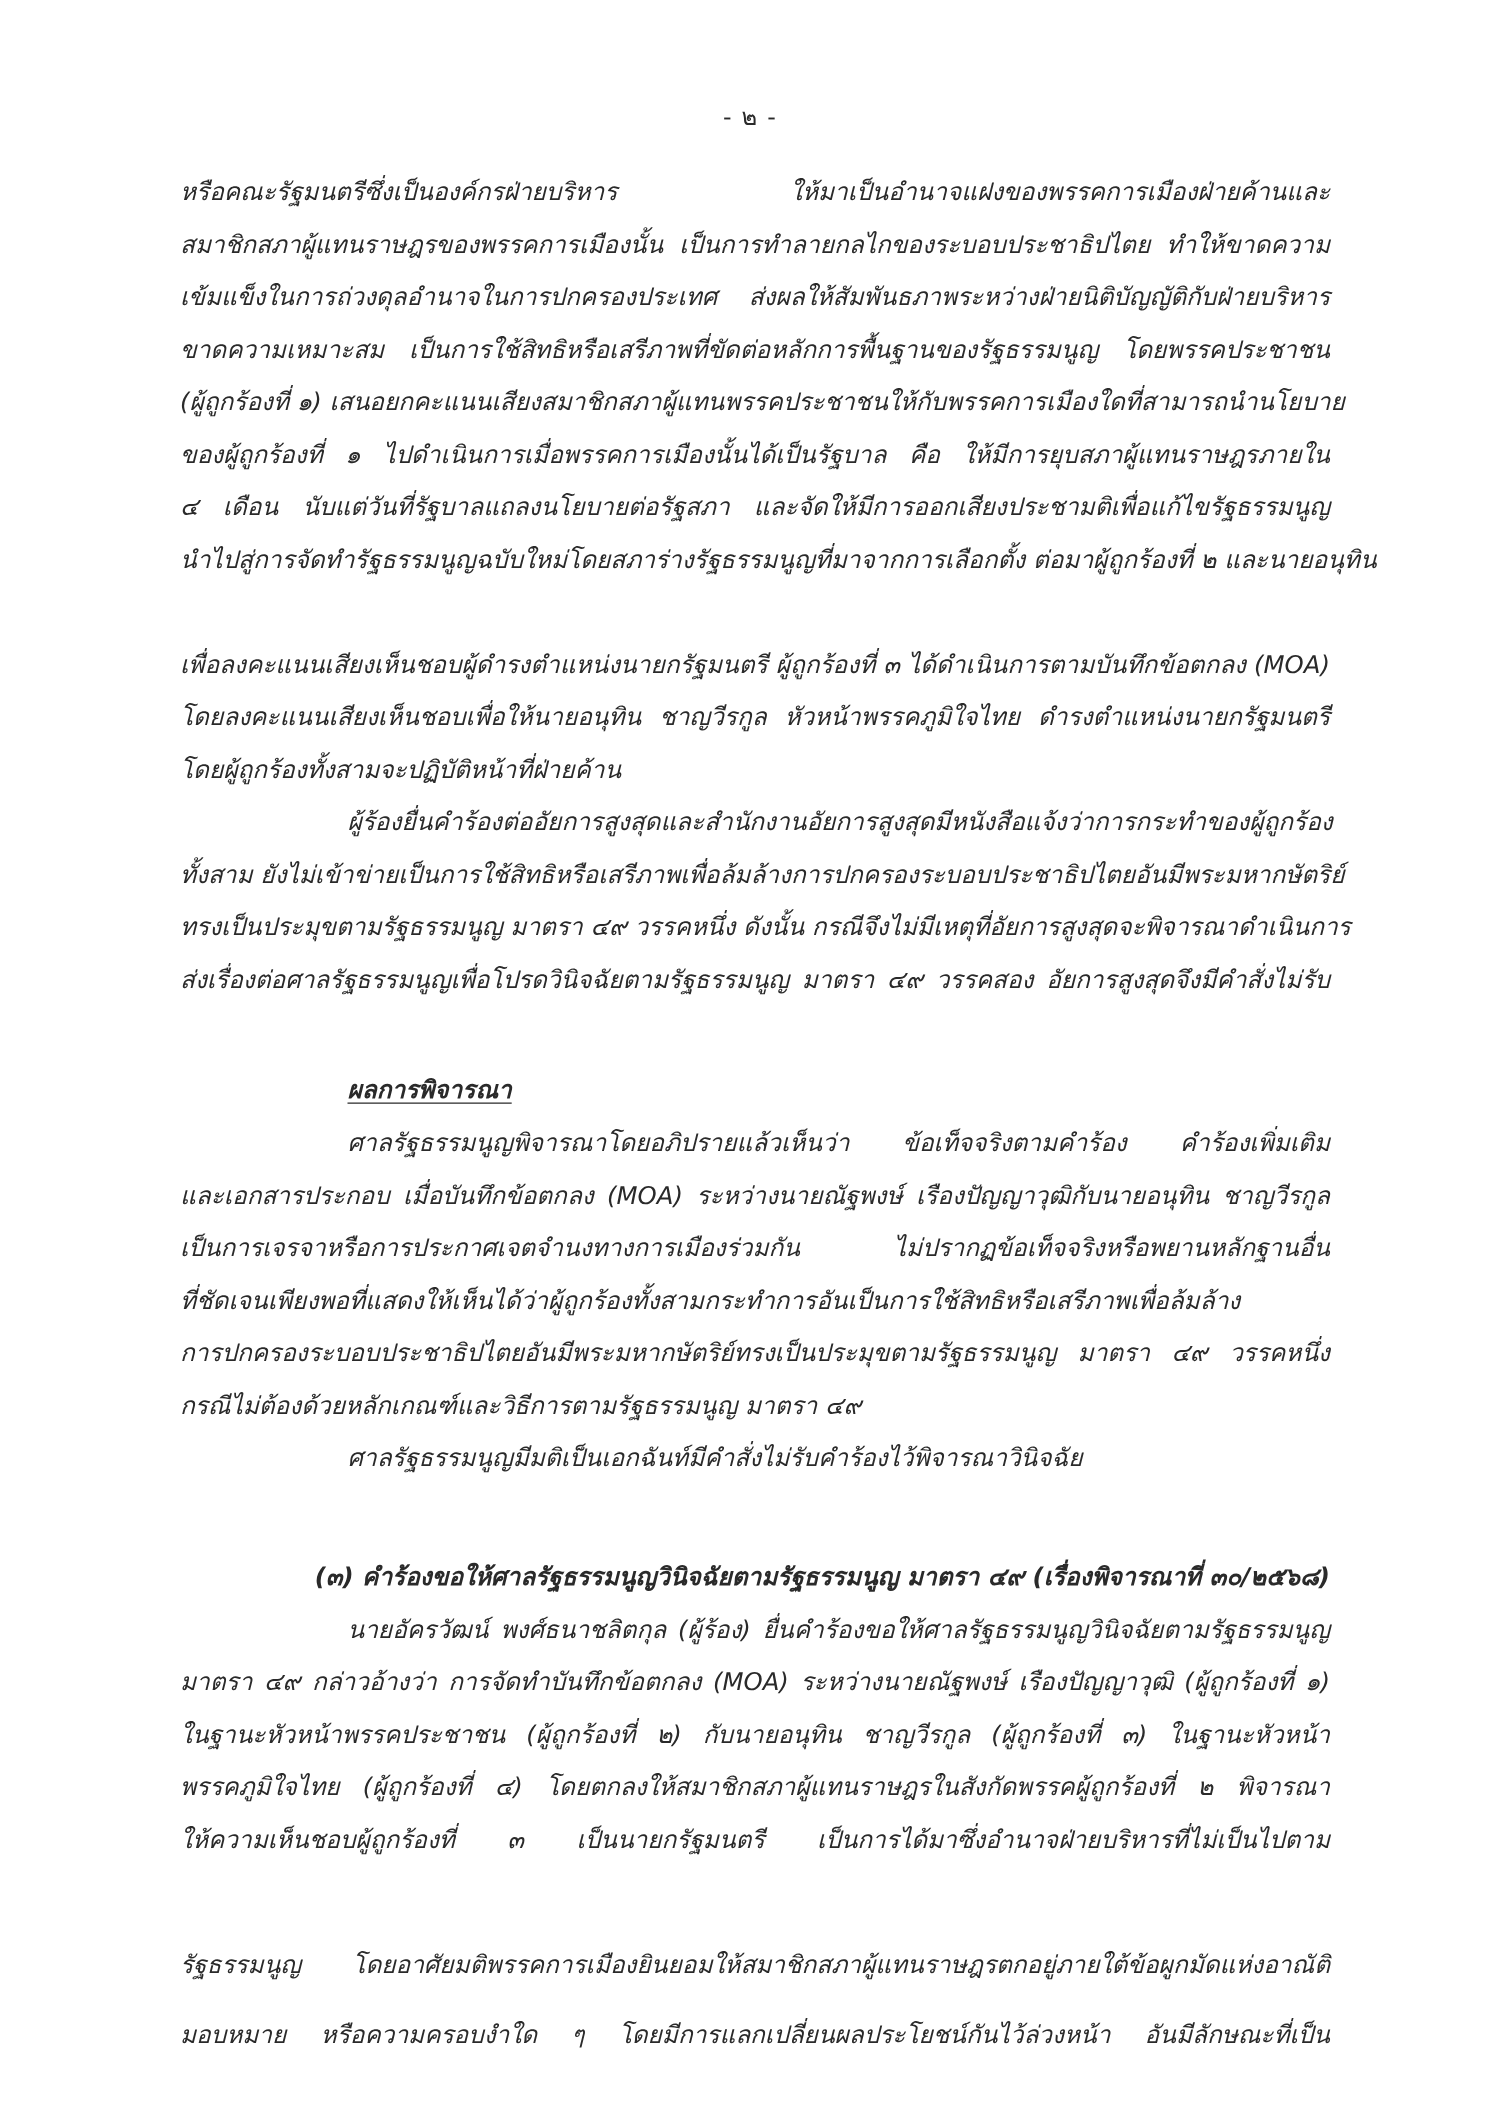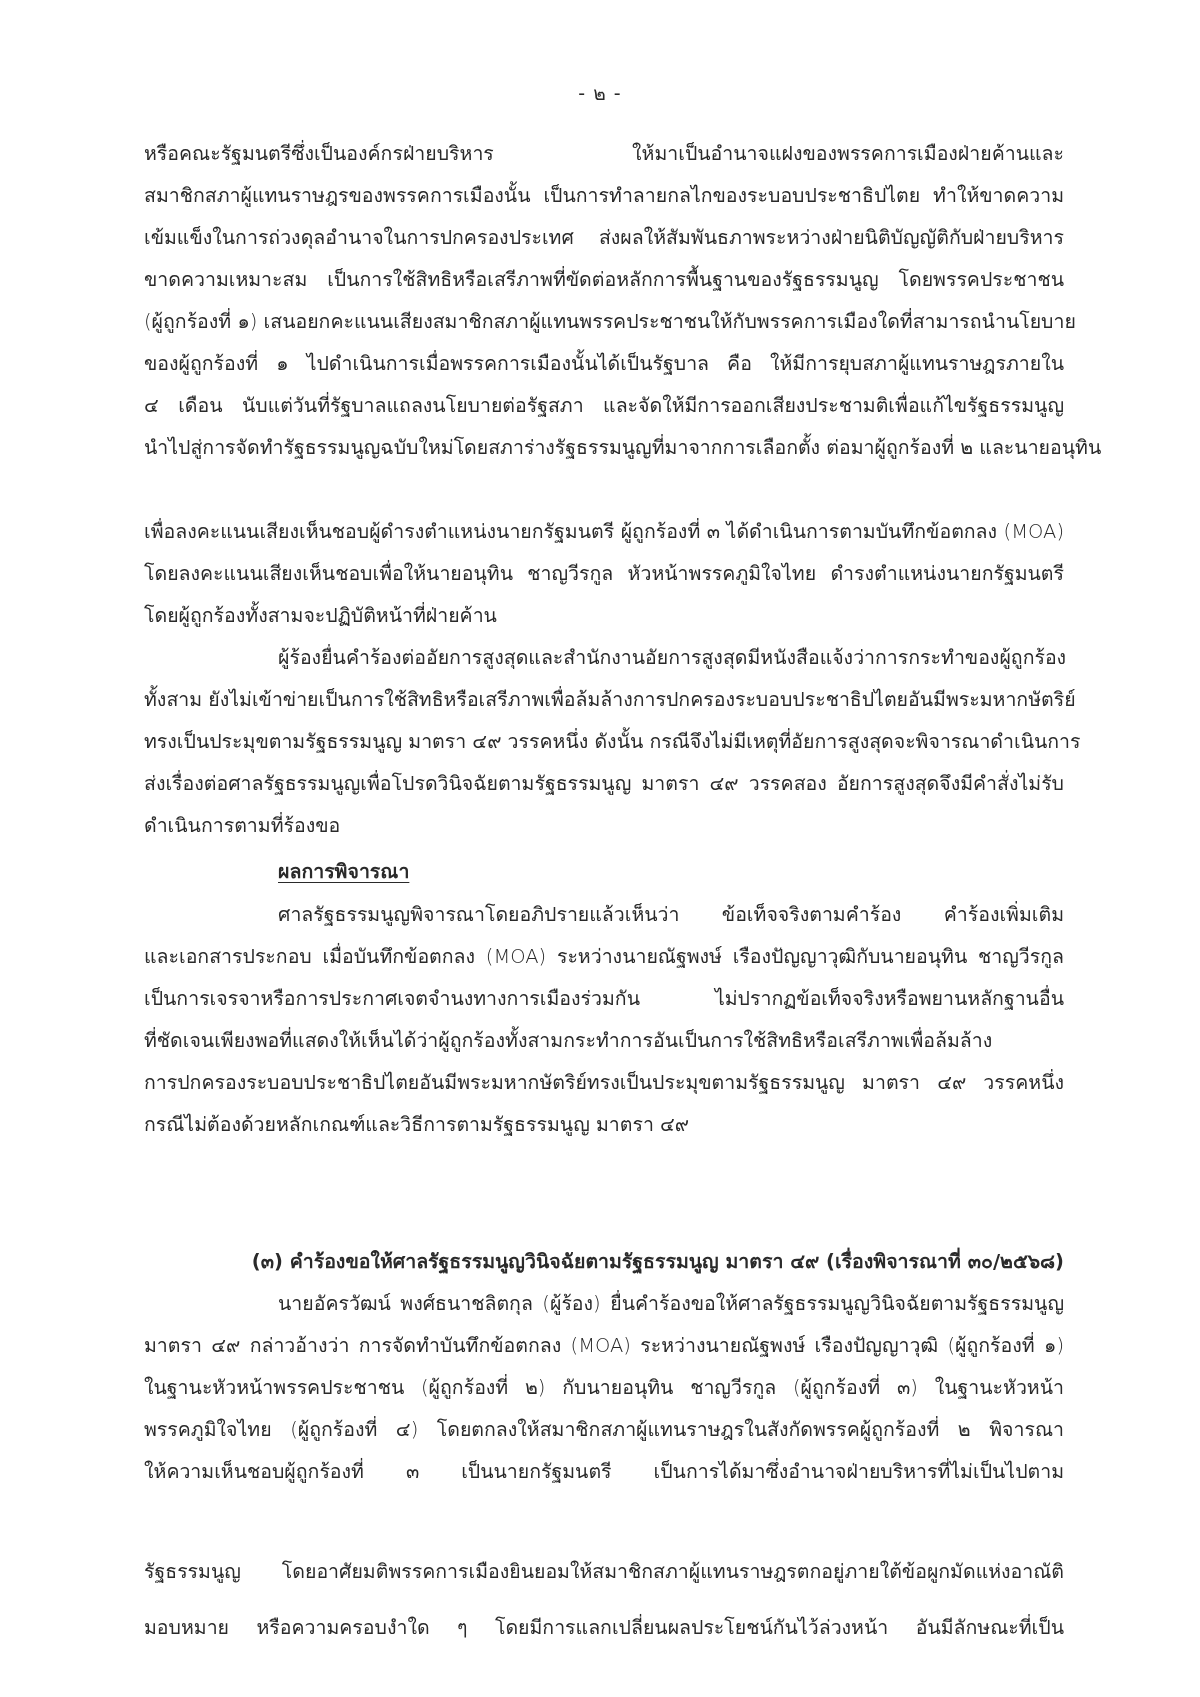--- a/index.html
+++ b/index.html
@@ -35,20 +35,21 @@
     .line {
       position: absolute;
       left: 144px;
       width: 920px;
       font-size: 19.5px;
       line-height: 24px;
       white-space: nowrap;
       text-align: justify;
       text-align-last: justify;
       font-weight: 300;
+      font-style: italic;
     }
     .line.last {
       text-align-last: left;
     }
     .line.indent {
       left: 278px;
       width: 786px;
     }
     .line.heading-underline {
       left: 278px;
@@ -82,31 +83,31 @@
   <div class="line" style="top:394px">๔  เดือน  นับแต่วันที่รัฐบาลแถลงนโยบายต่อรัฐสภา  และจัดให้มีการออกเสียงประชามติเพื่อแก้ไขรัฐธรรมนูญ</div>
   <div class="line" style="top:436px">นำไปสู่การจัดทำรัฐธรรมนูญฉบับใหม่โดยสภาร่างรัฐธรรมนูญที่มาจากการเลือกตั้ง  ต่อมาผู้ถูกร้องที่  ๒  และนายอนุทิน</div>
   <div class="line" style="top:520px">เพื่อลงคะแนนเสียงเห็นชอบผู้ดำรงตำแหน่งนายกรัฐมนตรี  ผู้ถูกร้องที่  ๓  ได้ดำเนินการตามบันทึกข้อตกลง  (MOA)</div>
   <div class="line" style="top:562px">โดยลงคะแนนเสียงเห็นชอบเพื่อให้นายอนุทิน  ชาญวีรกูล  หัวหน้าพรรคภูมิใจไทย  ดำรงตำแหน่งนายกรัฐมนตรี</div>
   <div class="line last" style="top:604px">โดยผู้ถูกร้องทั้งสามจะปฏิบัติหน้าที่ฝ่ายค้าน</div>
 
   <div class="line indent" style="top:646px">ผู้ร้องยื่นคำร้องต่ออัยการสูงสุดและสำนักงานอัยการสูงสุดมีหนังสือแจ้งว่าการกระทำของผู้ถูกร้อง</div>
   <div class="line" style="top:688px">ทั้งสาม  ยังไม่เข้าข่ายเป็นการใช้สิทธิหรือเสรีภาพเพื่อล้มล้างการปกครองระบอบประชาธิปไตยอันมีพระมหากษัตริย์</div>
   <div class="line" style="top:730px">ทรงเป็นประมุขตามรัฐธรรมนูญ  มาตรา  ๔๙  วรรคหนึ่ง  ดังนั้น  กรณีจึงไม่มีเหตุที่อัยการสูงสุดจะพิจารณาดำเนินการ</div>
   <div class="line" style="top:772px">ส่งเรื่องต่อศาลรัฐธรรมนูญเพื่อโปรดวินิจฉัยตามรัฐธรรมนูญ  มาตรา  ๔๙  วรรคสอง  อัยการสูงสุดจึงมีคำสั่งไม่รับ</div>
-  <div class="line last" style="top:814px">ดำเนินการตามที่ร้องขอ</div>
 
   <div class="line heading-underline" style="top:860px">ผลการพิจารณา</div>
 
   <div class="line indent" style="top:903px">ศาลรัฐธรรมนูญพิจารณาโดยอภิปรายแล้วเห็นว่า  ข้อเท็จจริงตามคำร้อง  คำร้องเพิ่มเติม</div>
   <div class="line" style="top:945px">และเอกสารประกอบ  เมื่อบันทึกข้อตกลง  (MOA)  ระหว่างนายณัฐพงษ์  เรืองปัญญาวุฒิกับนายอนุทิน  ชาญวีรกูล</div>
   <div class="line" style="top:1029px">ที่ชัดเจนเพียงพอที่แสดงให้เห็นได้ว่าผู้ถูกร้องทั้งสามกระทำการอันเป็นการใช้สิทธิหรือเสรีภาพเพื่อล้มล้าง</div>
   <div class="line" style="top:987px">เป็นการเจรจาหรือการประกาศเจตจำนงทางการเมืองร่วมกัน  ไม่ปรากฏข้อเท็จจริงหรือพยานหลักฐานอื่น</div>
   <div class="line" style="top:1071px">การปกครองระบอบประชาธิปไตยอันมีพระมหากษัตริย์ทรงเป็นประมุขตามรัฐธรรมนูญ  มาตรา  ๔๙  วรรคหนึ่ง</div>
   <div class="line last" style="top:1113px">กรณีไม่ต้องด้วยหลักเกณฑ์และวิธีการตามรัฐธรรมนูญ  มาตรา  ๔๙</div>
 
+  <div class="line indent last" style="top:1155px">ศาลรัฐธรรมนูญมีมติเป็นเอกฉันท์มีคำสั่งไม่รับคำร้องไว้พิจารณาวินิจฉัย</div>
 
   <div class="line section-heading" style="top:1250px">(๓) คำร้องขอให้ศาลรัฐธรรมนูญวินิจฉัยตามรัฐธรรมนูญ มาตรา ๔๙ (เรื่องพิจารณาที่ ๓๐/๒๕๖๘)</div>
 
   <div class="line indent" style="top:1292px">นายอัครวัฒน์  พงศ์ธนาชลิตกุล  (ผู้ร้อง)  ยื่นคำร้องขอให้ศาลรัฐธรรมนูญวินิจฉัยตามรัฐธรรมนูญ</div>
   <div class="line" style="top:1334px">มาตรา  ๔๙  กล่าวอ้างว่า  การจัดทำบันทึกข้อตกลง  (MOA)  ระหว่างนายณัฐพงษ์  เรืองปัญญาวุฒิ  (ผู้ถูกร้องที่  ๑)</div>
   <div class="line" style="top:1376px">ในฐานะหัวหน้าพรรคประชาชน  (ผู้ถูกร้องที่  ๒)  กับนายอนุทิน  ชาญวีรกูล  (ผู้ถูกร้องที่  ๓)  ในฐานะหัวหน้า</div>
   <div class="line" style="top:1418px">พรรคภูมิใจไทย  (ผู้ถูกร้องที่  ๔)  โดยตกลงให้สมาชิกสภาผู้แทนราษฎรในสังกัดพรรคผู้ถูกร้องที่  ๒  พิจารณา</div>
   <div class="line" style="top:1460px">ให้ความเห็นชอบผู้ถูกร้องที่  ๓  เป็นนายกรัฐมนตรี  เป็นการได้มาซึ่งอำนาจฝ่ายบริหารที่ไม่เป็นไปตาม</div>
   <div class="line" style="top:1560px">รัฐธรรมนูญ  โดยอาศัยมติพรรคการเมืองยินยอมให้สมาชิกสภาผู้แทนราษฎรตกอยู่ภายใต้ข้อผูกมัดแห่งอาณัติ</div>
   <div class="line" style="top:1616px">มอบหมาย  หรือความครอบงำใด ๆ  โดยมีการแลกเปลี่ยนผลประโยชน์กันไว้ล่วงหน้า  อันมีลักษณะที่เป็น</div>

